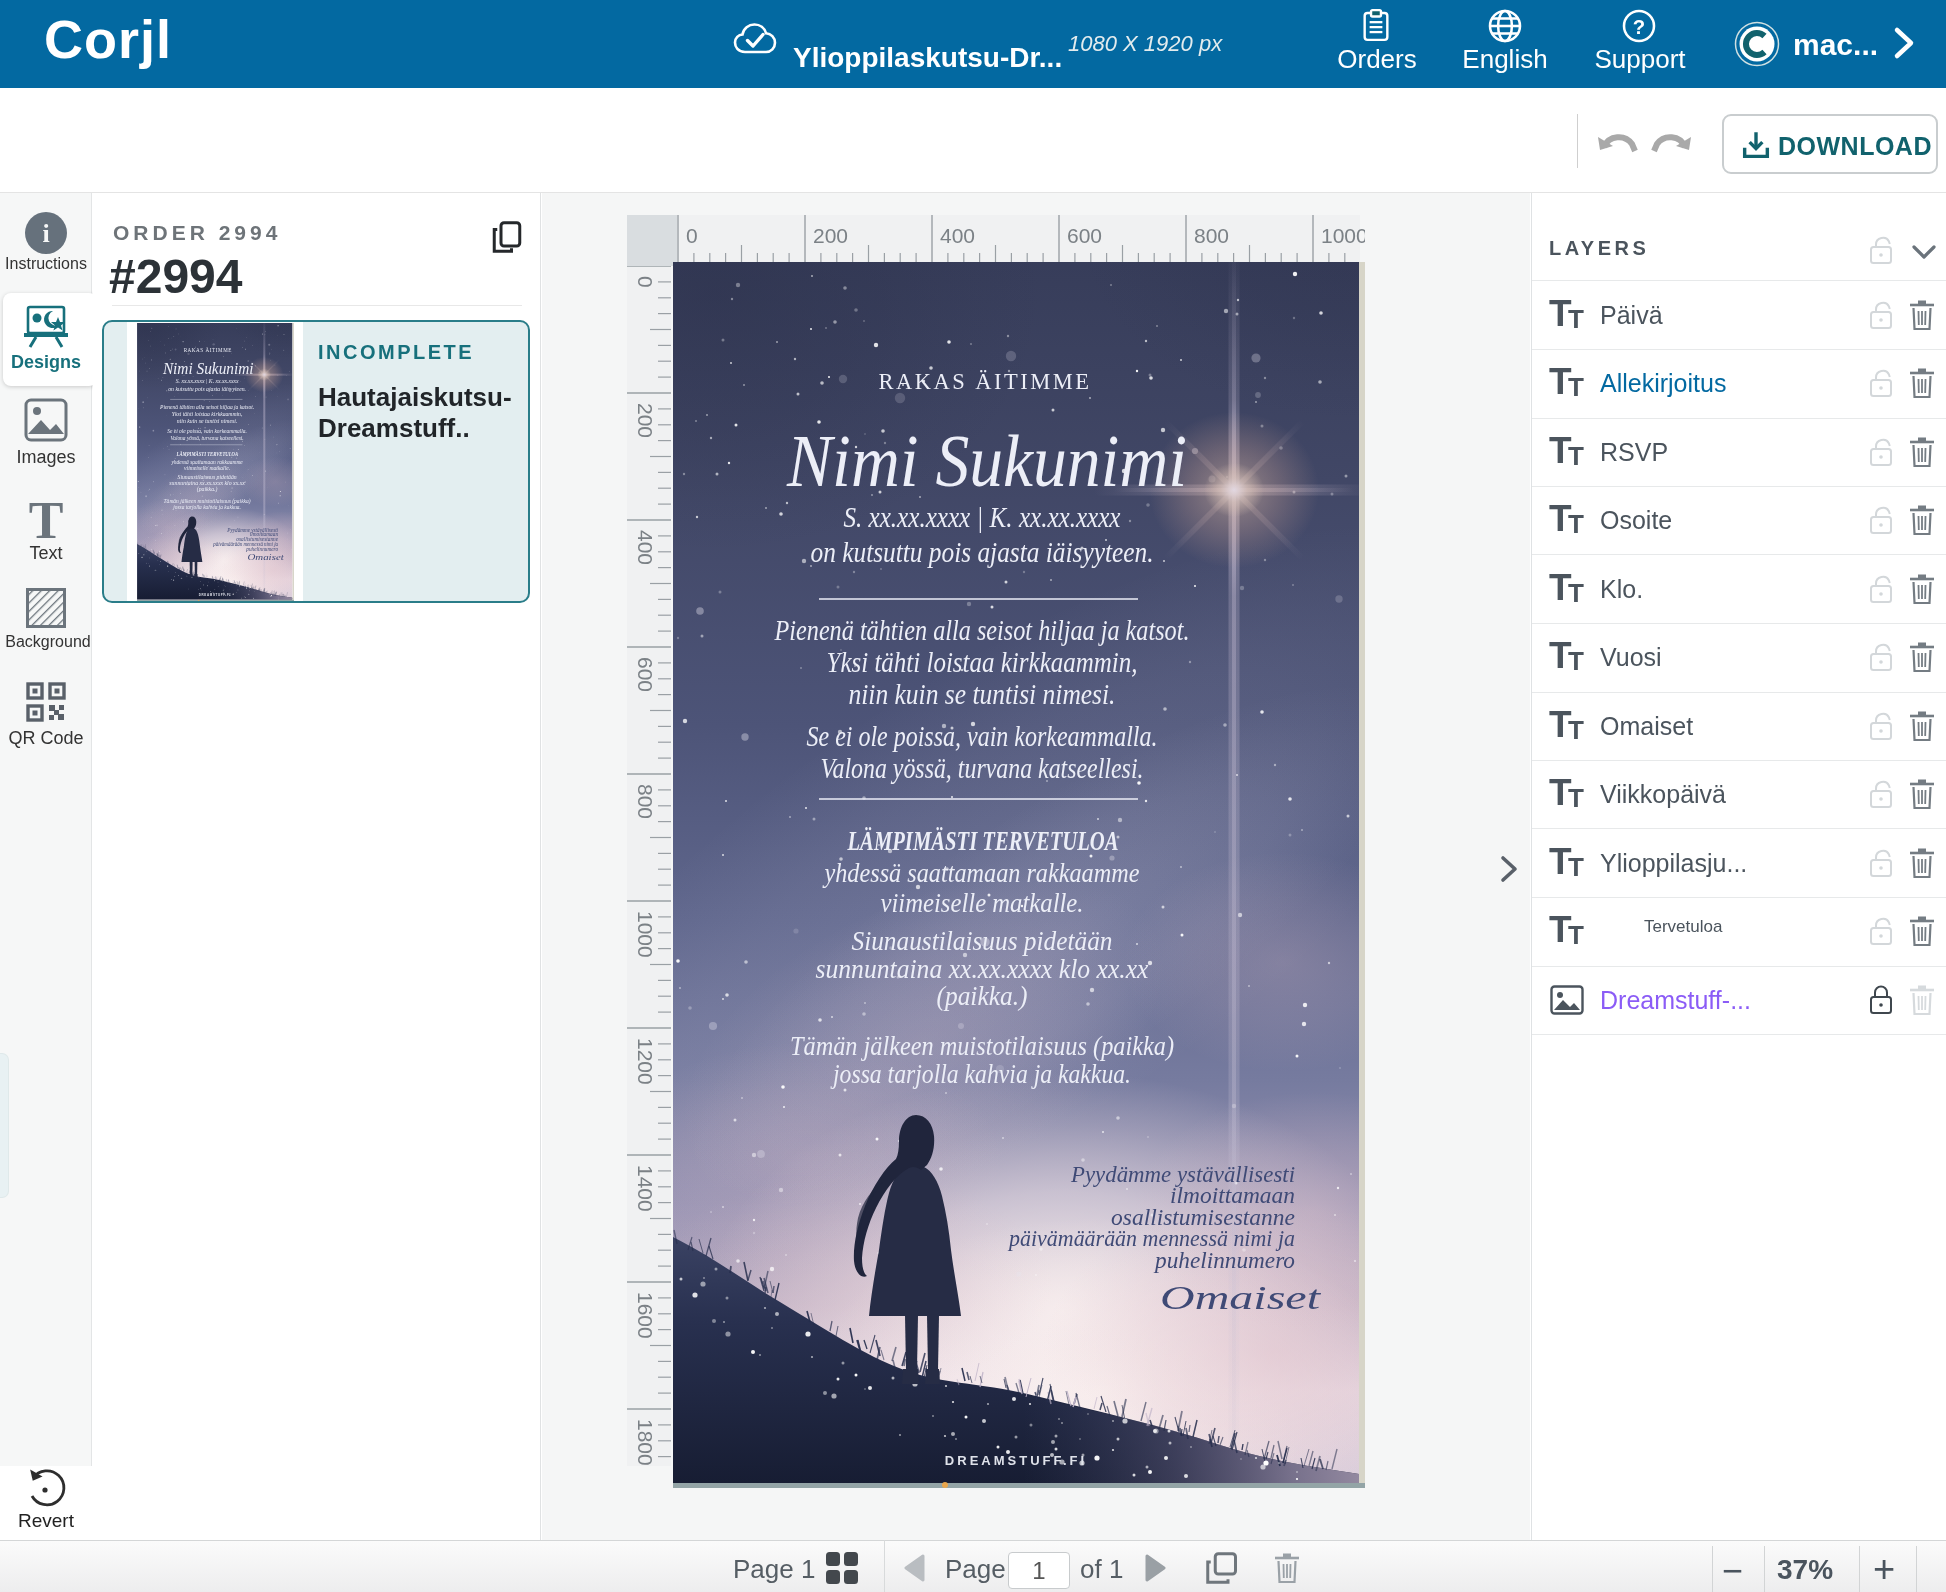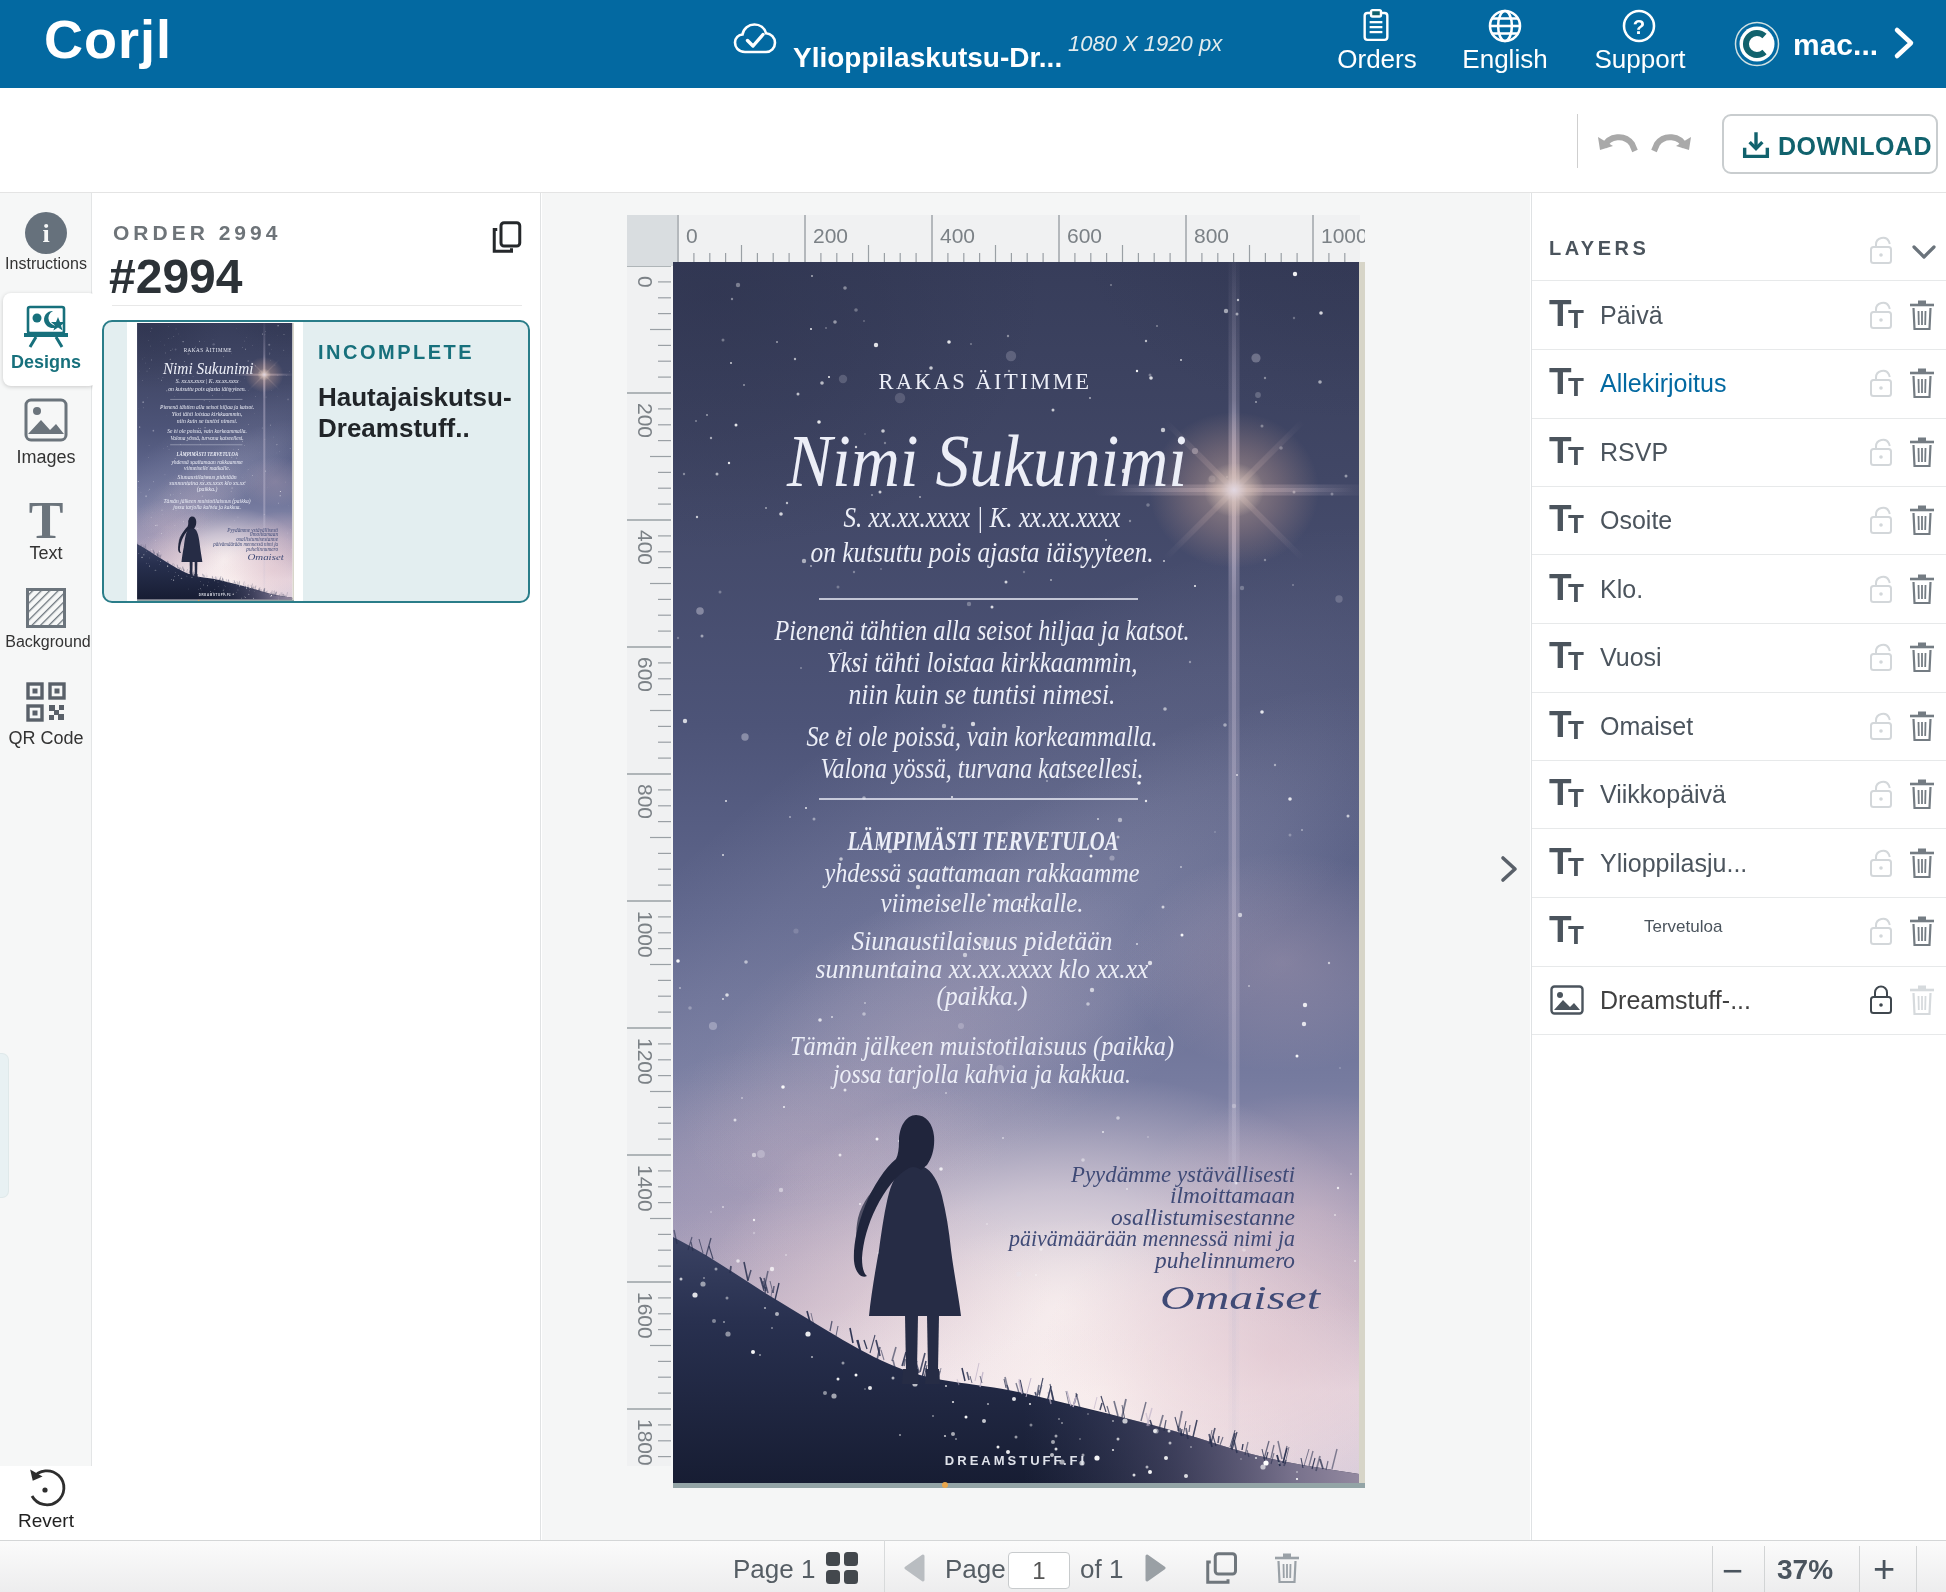--- a/index.html
+++ b/index.html
@@ -1093,21 +1093,21 @@
   <path d="M9 13 L9 8.5 A6 6 0 0 1 21 8.5 L21 13" fill="none" stroke="#3f474e" stroke-width="2"></path>
   </svg>
 <svg class="abs" style="left:1907px;top:982.75px;" width="30" height="34" viewBox="0 0 30 34">
   <line x1="3" y1="7" x2="27" y2="7" stroke="#d6dadd" stroke-width="2.6"></line>
   <rect x="11" y="2.5" width="8" height="4" fill="#d6dadd"></rect>
   <path d="M6.5 10 L7.5 31 L22.5 31 L23.5 10" fill="none" stroke="#d6dadd" stroke-width="2.2"></path>
   <line x1="11.5" y1="13" x2="11.8" y2="27" stroke="#d6dadd" stroke-width="1.8"></line>
   <line x1="15" y1="13" x2="15" y2="27" stroke="#d6dadd" stroke-width="1.8"></line>
   <line x1="18.5" y1="13" x2="18.2" y2="27" stroke="#d6dadd" stroke-width="1.8"></line>
   </svg>
-<div class="abs" style="left:1600px;top:986px;font-size:25px;color:#404040;">Dreamstuff-...</div>
+<div class="abs" style="left:1600px;top:986px;font-size:25px;color:#8b5cf6;">Dreamstuff-...</div>
 
 <div class="abs" style="left:0;top:1540px;width:1946px;height:52px;background:linear-gradient(#fbfbfb,#ededee);border-top:1px solid #d4d6d7;"></div>
 <div class="abs" style="left:733px;top:1554px;font-size:26px;color:#555d64;">Page 1</div>
 <svg class="abs" style="left:825px;top:1551px;" width="34" height="34" viewBox="0 0 34 34">
   <g fill="#43484d">
       <rect x="1" y="1" width="14" height="14" rx="3.5"></rect>
       <rect x="19" y="1" width="14" height="14" rx="3.5"></rect>
       <rect x="1" y="19" width="14" height="14" rx="3.5"></rect>
       <rect x="19" y="19" width="14" height="14" rx="3.5"></rect>
     </g>

